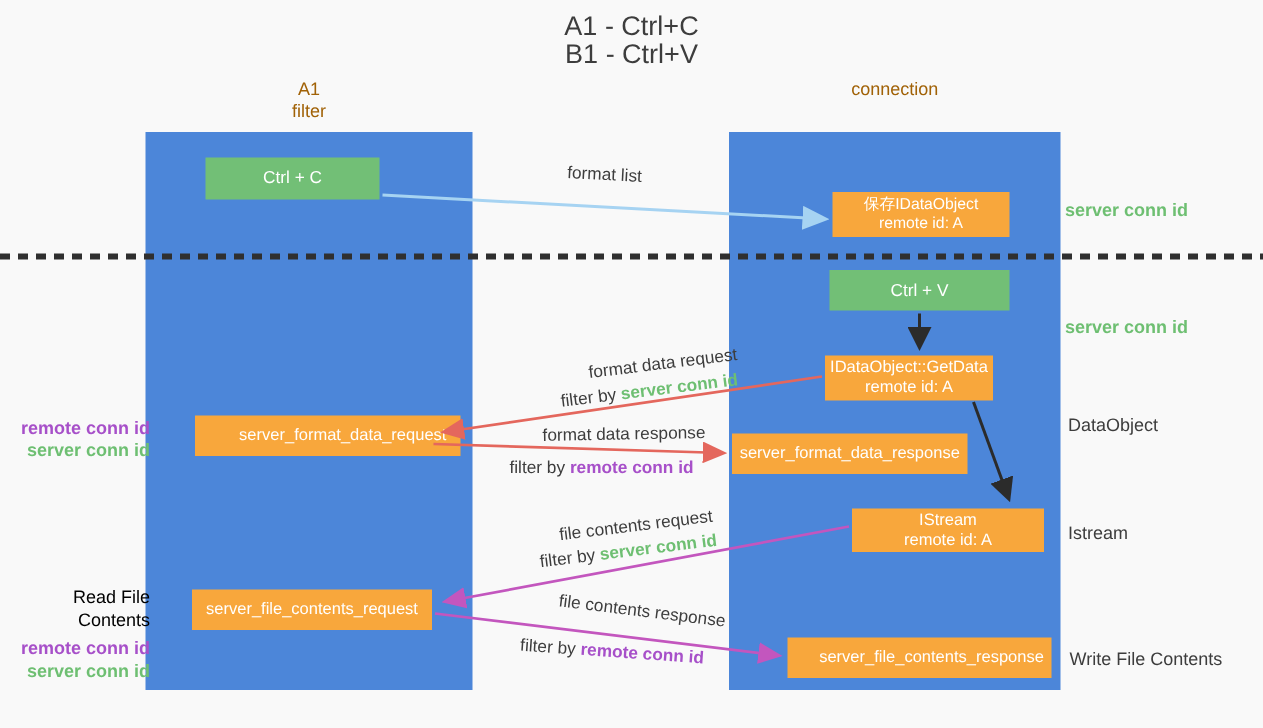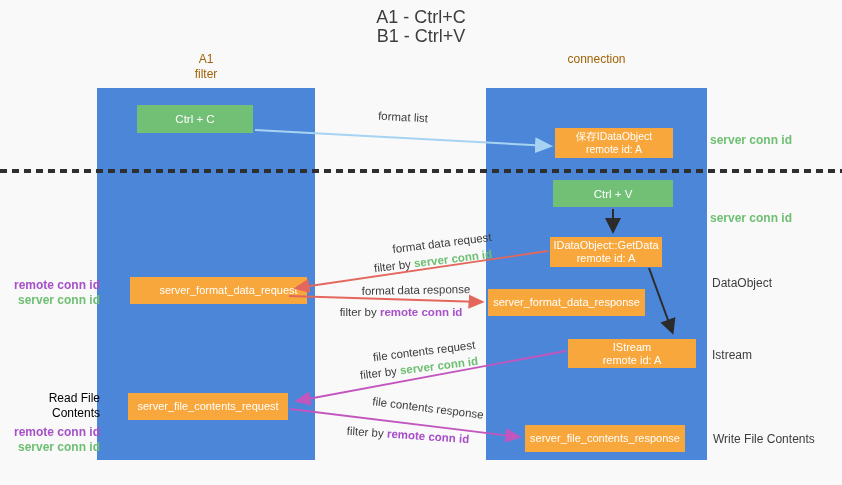--- a/index.html
+++ b/index.html
@@ -107,21 +107,21 @@
 
   <div class="box orange" style="left:568px; top:339px; width:128px; height:29px;">
     <div>IStream</div>
     <div>remote id: A</div>
   </div>
 
   <div class="box orange" style="left:128px; top:393px; width:160px; height:27px;">
     <div>server_file_contents_request</div>
   </div>
 
-  <div class="box orange" style="left:525px; top:425px; width:160px; height:27px;">
+  <div class="box orange" style="left:525px; top:425px; width:160px; height:27px;padding-left:16px;">
     <div>server_file_contents_response</div>
   </div>
 
   <svg class="arrows" width="842" height="485">
     <defs>
       <marker id="mBlue" markerWidth="9" markerHeight="8" refX="7.5" refY="4" orient="auto">
         <path d="M0,0 L9,4 L0,8 z" fill="#a6d3f2"></path>
       </marker>
       <marker id="mRed" markerWidth="9" markerHeight="8" refX="7.5" refY="4" orient="auto">
         <path d="M0,0 L9,4 L0,8 z" fill="#e4675d"></path>

